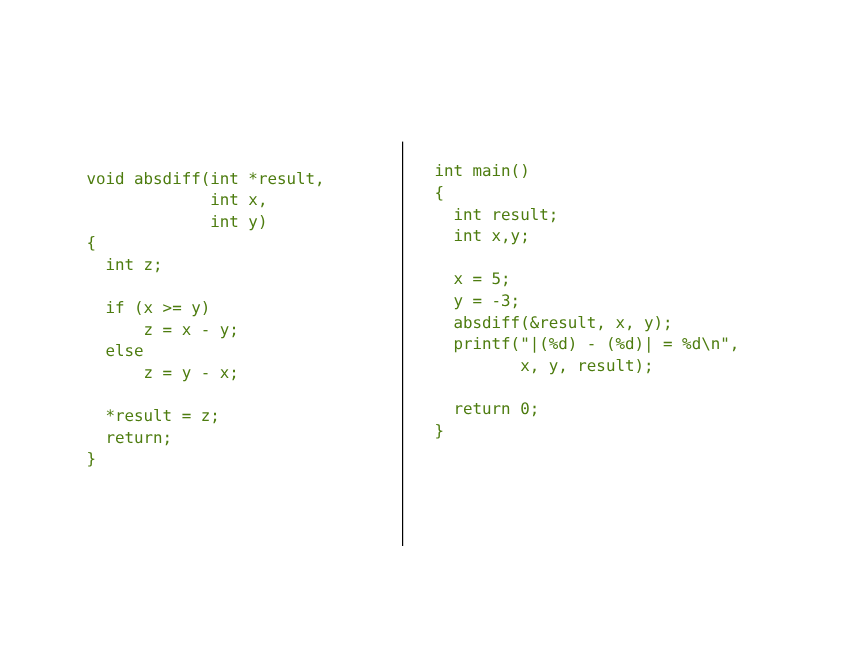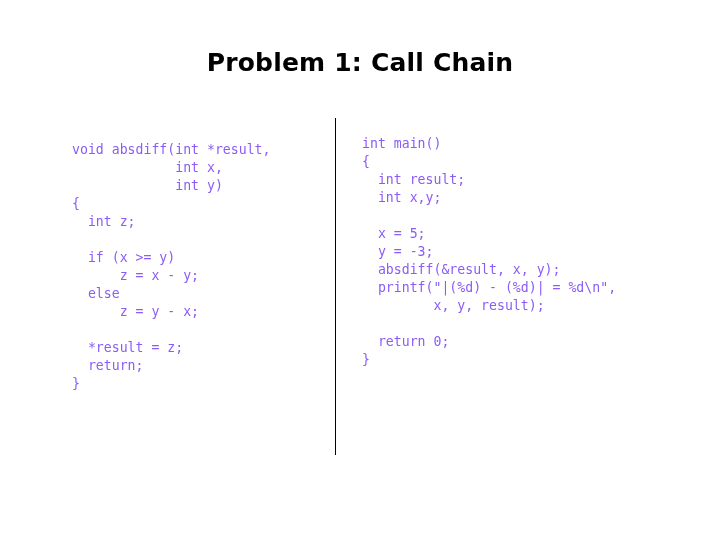--- a/index.html
+++ b/index.html
@@ -53,21 +53,21 @@
     height: 337px;
     background: #000000;
   }
 
   .code-block {
     position: absolute;
     top: 0;
     font-family: "DejaVu Sans Mono", monospace;
     font-size: 13.2px;
     line-height: 18px;
-    color: #8b5cf6;
+    color: #4d7c0f;
     white-space: pre;
     tab-size: 4;
   }
 
   .code-block.left {
     left: 72px;
   }
 
   .code-block.right {
     left: 362px;
@@ -82,21 +82,20 @@
 
   .code-line.blank {
     height: 18px;
   }
 </style>
 </head>
 <body>
 
 <div class="slide">
 
-  <div class="slide-title">Problem 1: Call Chain</div>
 
   <div class="code-columns">
 
     <div class="column-divider"></div>
 
     <pre class="code-block left"><span class="code-line">void absdiff(int *result,</span><span class="code-line">             int x,</span><span class="code-line">             int y)</span><span class="code-line">{</span><span class="code-line">  int z;</span><span class="code-line blank">&nbsp;</span><span class="code-line">  if (x &gt;= y)</span><span class="code-line">      z = x - y;</span><span class="code-line">  else</span><span class="code-line">      z = y - x;</span><span class="code-line blank">&nbsp;</span><span class="code-line">  *result = z;</span><span class="code-line">  return;</span><span class="code-line">}</span></pre>
 
     <pre class="code-block right"><span class="code-line">int main()</span><span class="code-line">{</span><span class="code-line">  int result;</span><span class="code-line">  int x,y;</span><span class="code-line blank">&nbsp;</span><span class="code-line">  x = 5;</span><span class="code-line">  y = -3;</span><span class="code-line">  absdiff(&amp;result, x, y);</span><span class="code-line">  printf("|(%d) - (%d)| = %d\n",</span><span class="code-line">         x, y, result);</span><span class="code-line blank">&nbsp;</span><span class="code-line">  return 0;</span><span class="code-line">}</span></pre>
 
   </div>

